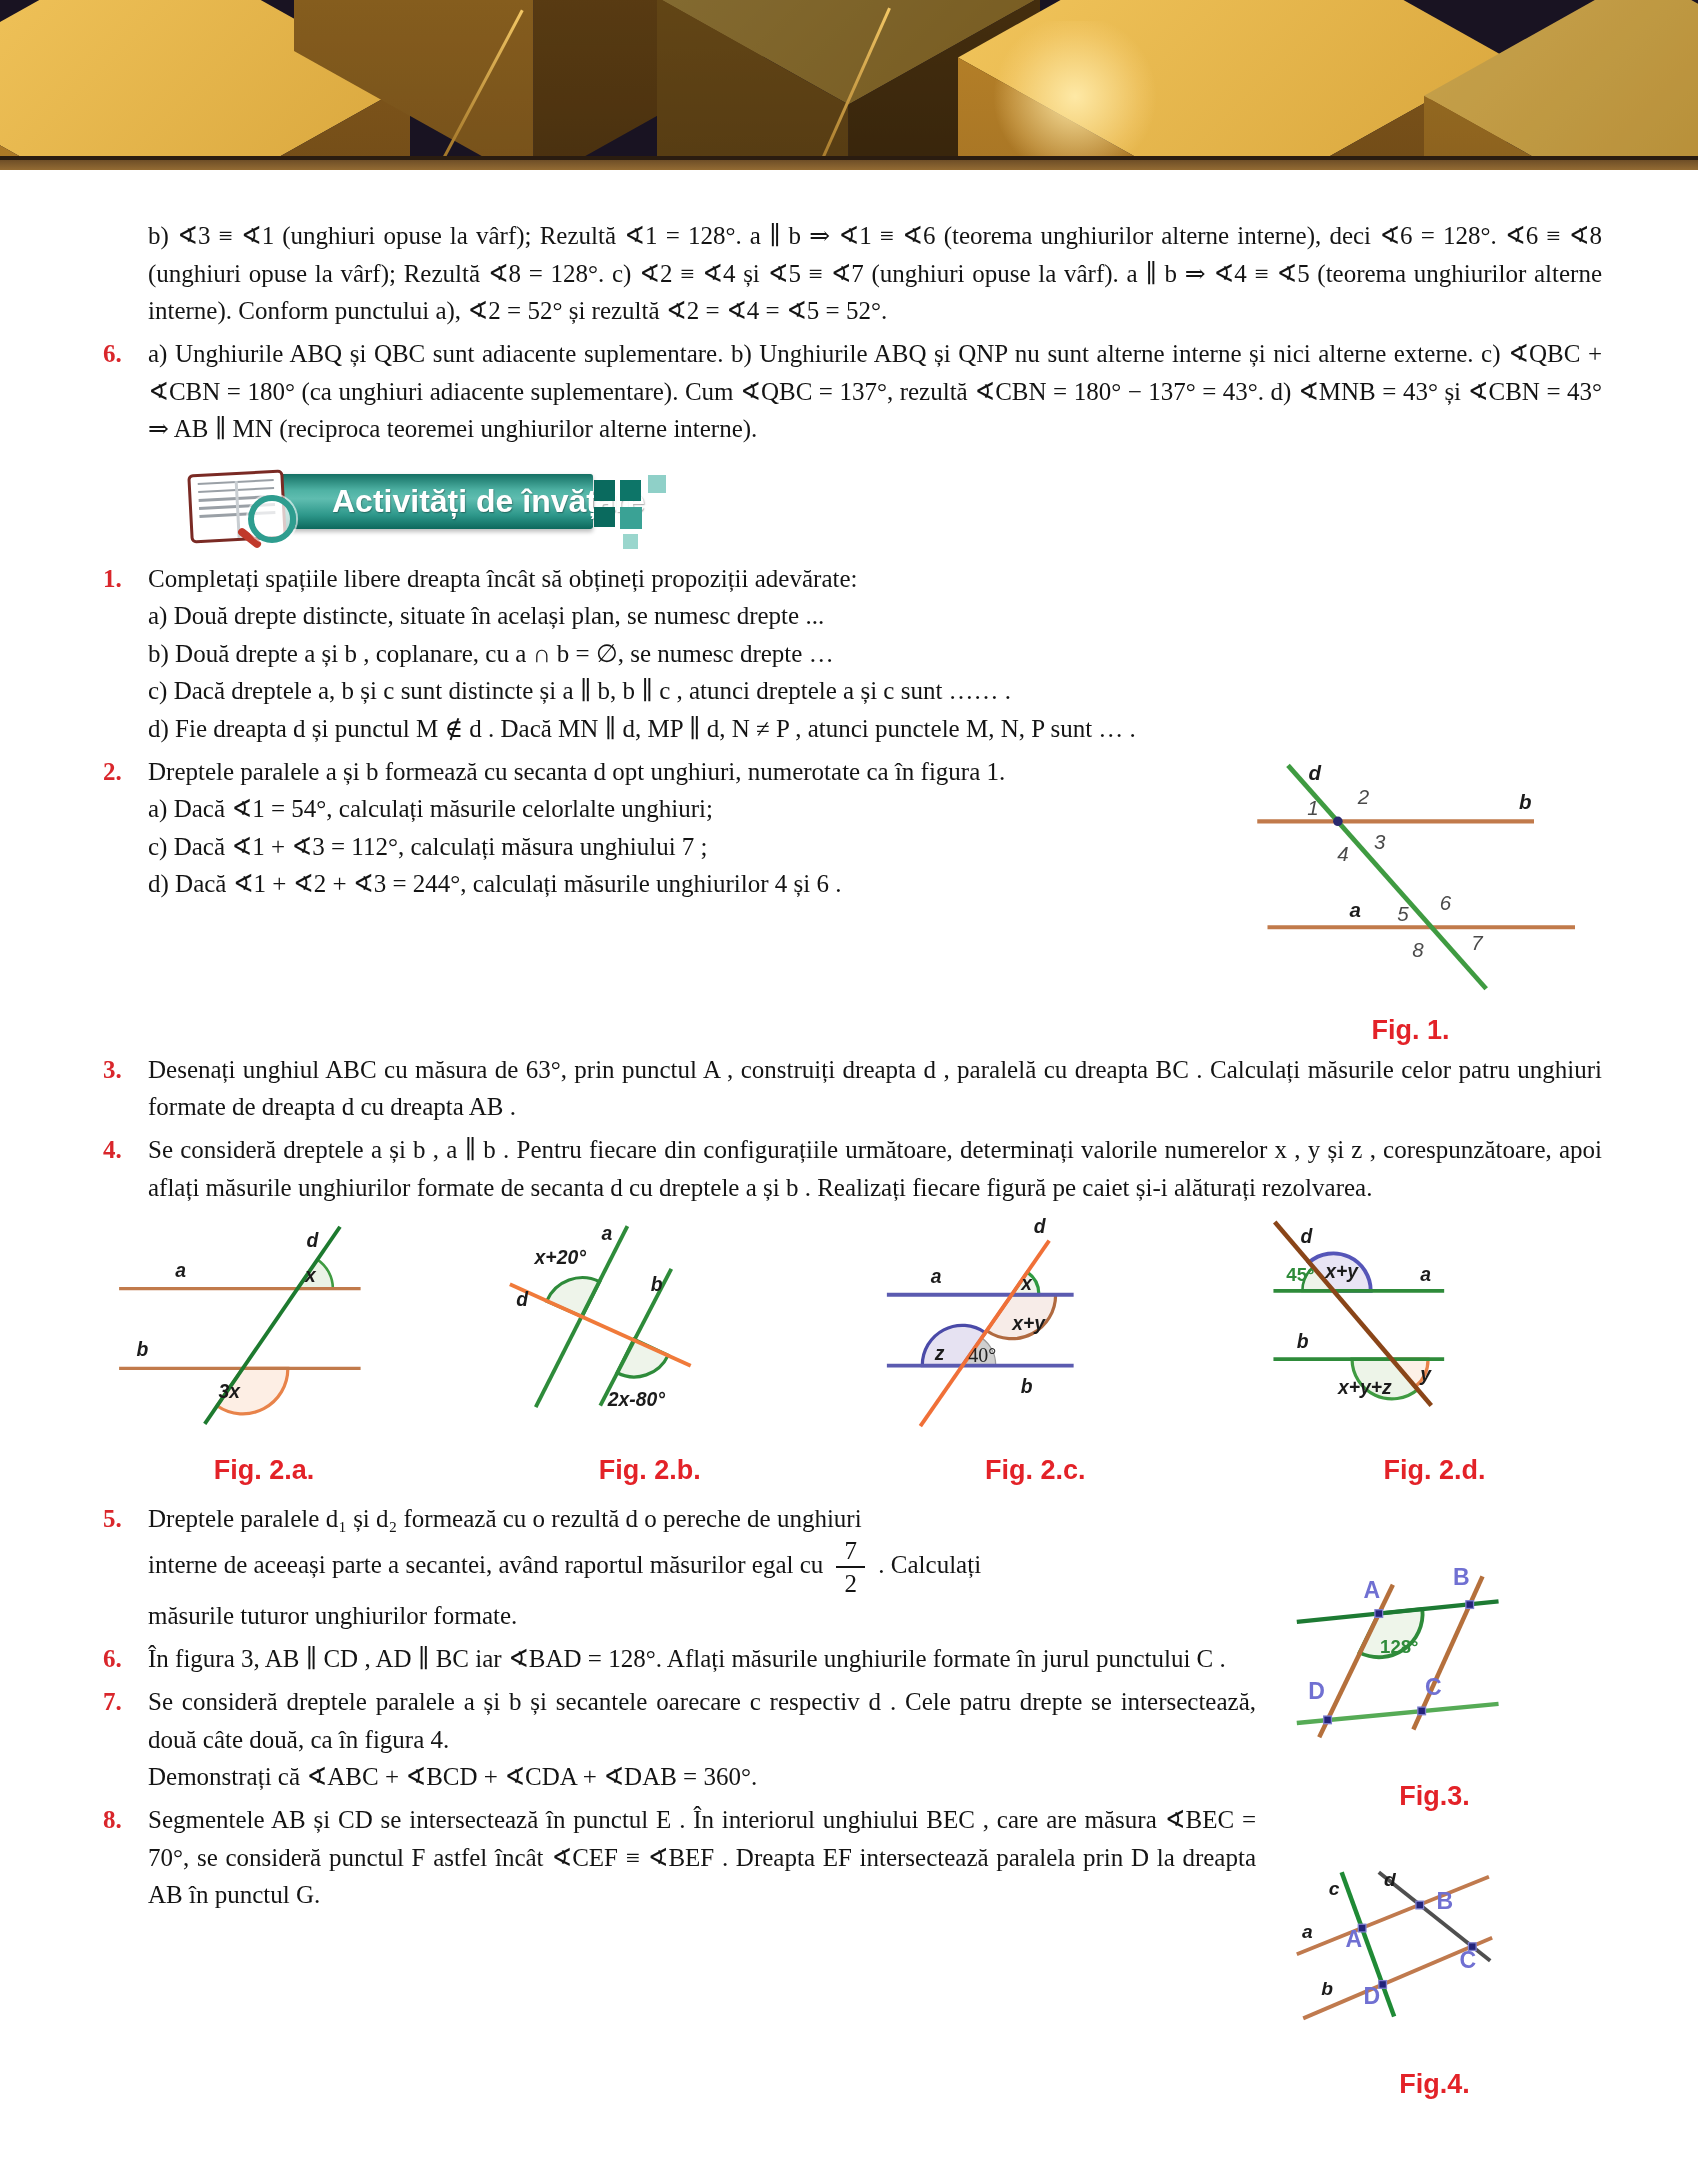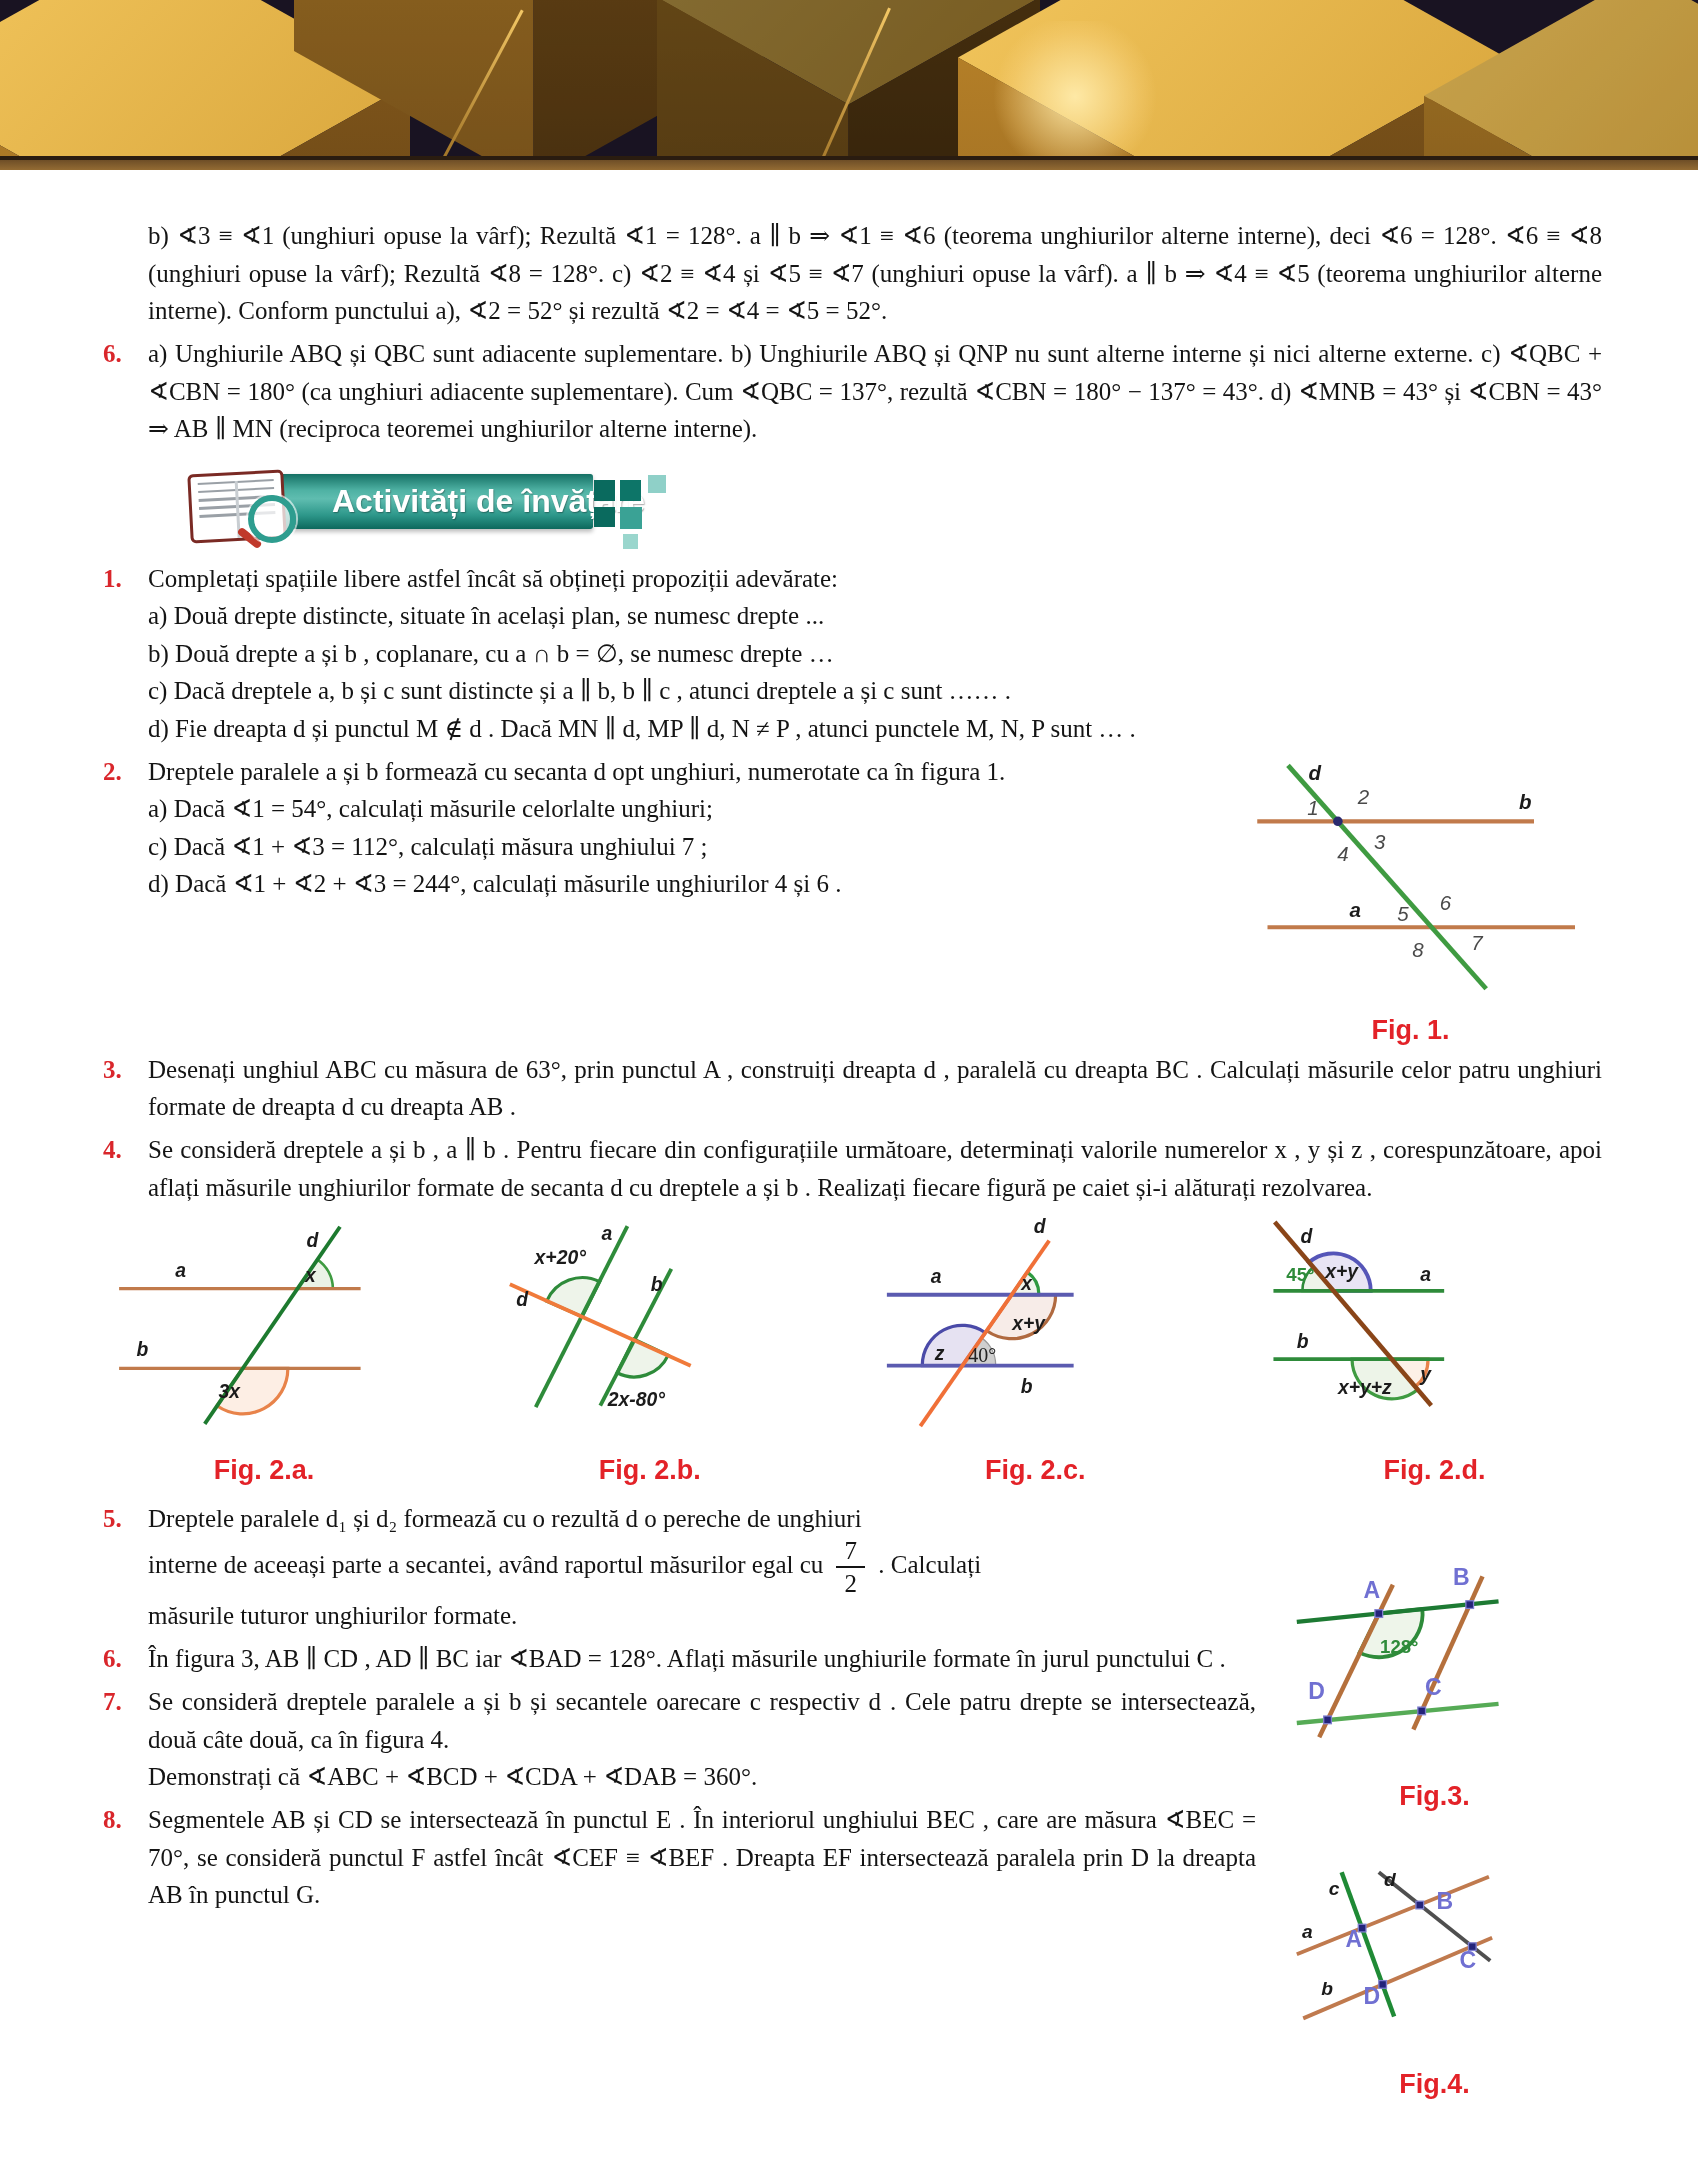--- a/index.html
+++ b/index.html
@@ -135,21 +135,21 @@
     <div class="sq sq1"></div>
     <div class="sq sq2"></div>
     <div class="sq sq3"></div>
     <div class="sq sq4"></div>
     <div class="sq sq5"></div>
     <div class="sq sq6"></div>
   </div>
 
   <div class="item">
     <span class="num">1.</span>
-    <span class="subline">Completați spațiile libere astfel încât să obțineți propoziții adevărate:</span>
+    <span class="subline">Completați spațiile libere dreapta încât să obțineți propoziții adevărate:</span>
     <span class="subline">a) Două drepte distincte, situate în același plan, se numesc drepte ...</span>
     <span class="subline">b) Două drepte a și b , coplanare, cu a ∩ b = ∅, se numesc drepte …</span>
     <span class="subline">c) Dacă dreptele a, b și c sunt distincte și a ∥ b, b ∥ c , atunci dreptele a și c sunt …… .</span>
     <span class="subline">d) Fie dreapta d și punctul M ∉ d . Dacă MN ∥ d, MP ∥ d, N ≠ P , atunci punctele M, N, P sunt … .</span>
   </div>
 
   <div class="ex2-row">
     <div class="ex2-left">
       <div class="item">
         <span class="num">2.</span>

